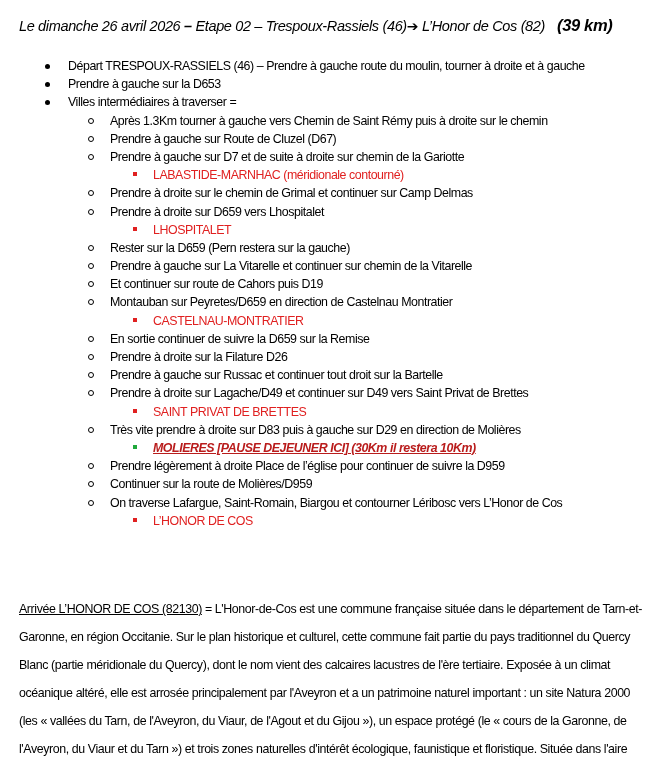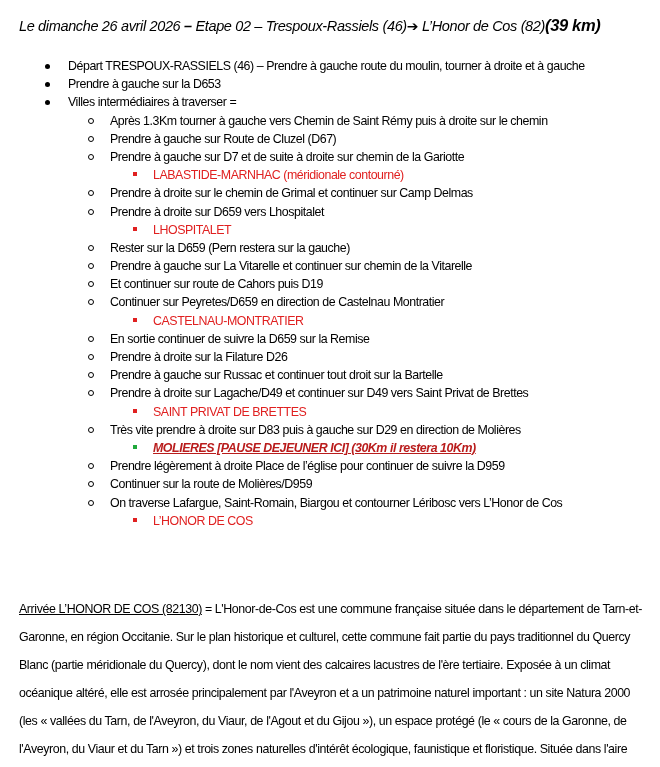--- a/index.html
+++ b/index.html
@@ -8,21 +8,21 @@
       font-family: "Liberation Sans", "DejaVu Sans", sans-serif;
       color: #000000;
     }
     .title {
       position: absolute; left: 19px; top: 16px;
       font-style: italic; font-size: 14.5px; white-space: nowrap;
       letter-spacing: -0.35px;
     }
     .title .dash-bold { font-weight: bold; }
     .title .arrow { font-weight: bold; font-style: normal; font-size: 14px; }
-    .title .km { font-weight: bold; font-size: 16.5px; }
+    .title .km { font-weight: bold; font-size: 16.5px; padding-left: 12px; }
     ul.lvl1 {
       position: absolute; left: 0; top: 51px; margin: 6px; padding: 0;
       list-style: none; width: 660px;
     }
     .row {
       position: relative; height: 18.2px; line-height: 18px;
       font-size: 12.4px; white-space: nowrap; letter-spacing: -0.45px;
     }
     .b1 .mark { position: absolute; left: 39px; top: 7px; width: 5px; height: 5px; border-radius: 50%; background: #000; }
     .b1 .txt { position: absolute; left: 62px; }
@@ -95,21 +95,21 @@
     <li class="row b2">
       <span class="mark"></span>
       <span class="txt">Prendre à gauche sur La Vitarelle et continuer sur chemin de la Vitarelle</span>
     </li>
     <li class="row b2">
       <span class="mark"></span>
       <span class="txt">Et continuer sur route de Cahors puis D19</span>
     </li>
     <li class="row b2">
       <span class="mark"></span>
-      <span class="txt">Continuer sur Peyretes/D659 en direction de Castelnau Montratier</span>
+      <span class="txt">Montauban sur Peyretes/D659 en direction de Castelnau Montratier</span>
     </li>
     <li class="row b3 red">
       <span class="mark"></span>
       <span class="txt">CASTELNAU-MONTRATIER</span>
     </li>
     <li class="row b2">
       <span class="mark"></span>
       <span class="txt">En sortie continuer de suivre la D659 sur la Remise</span>
     </li>
     <li class="row b2">

